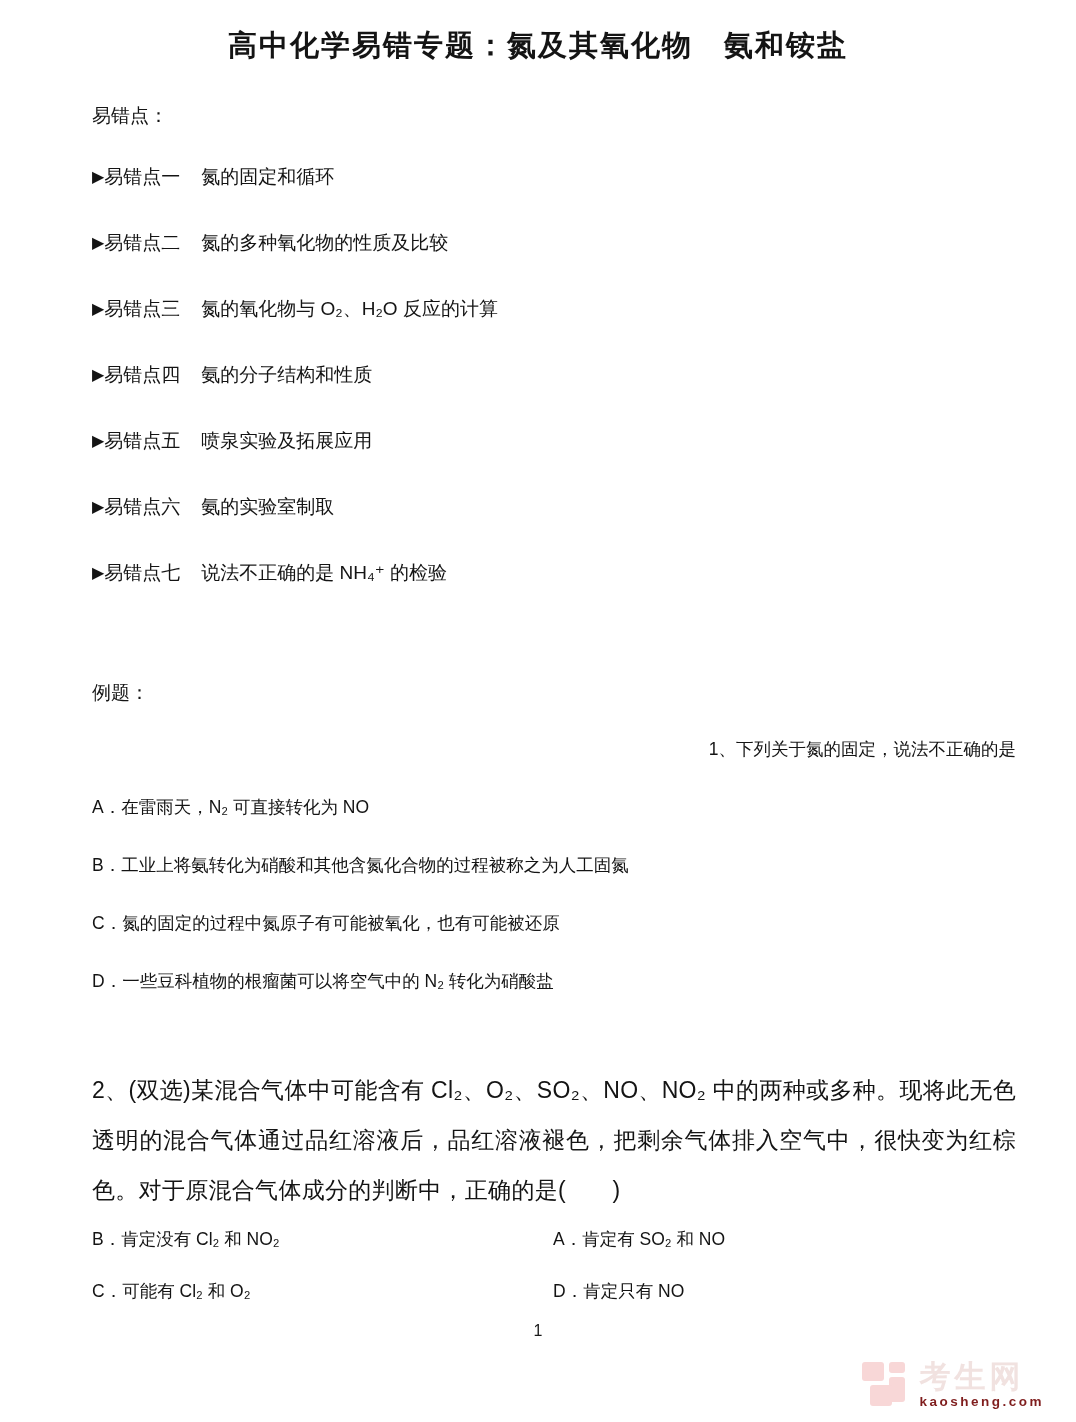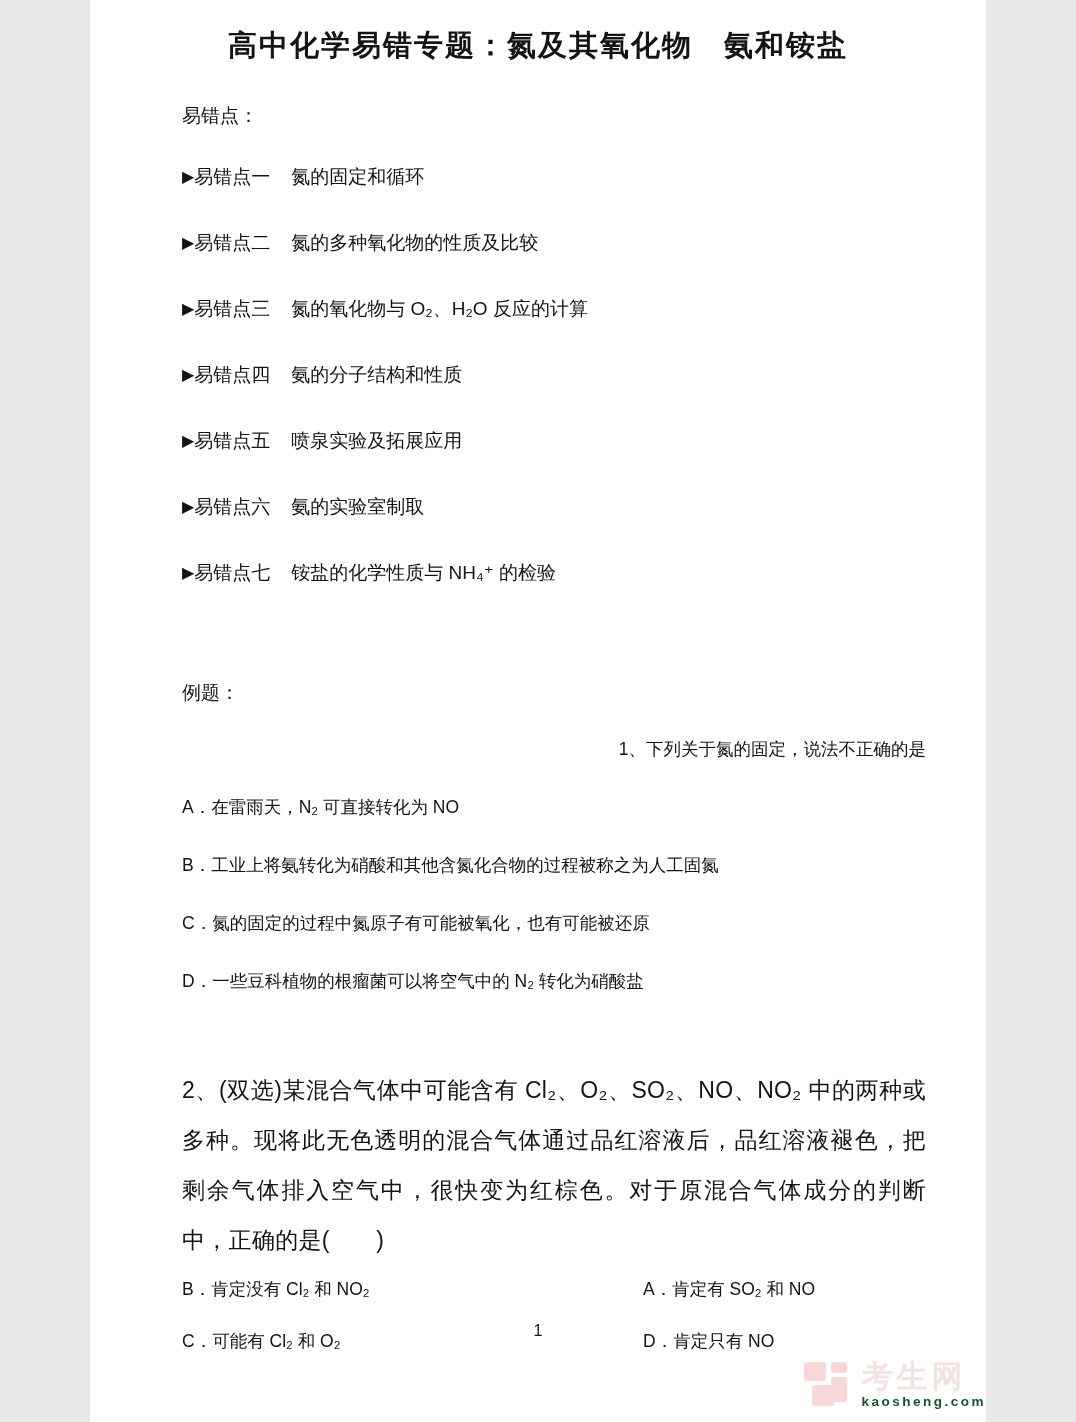--- a/index.html
+++ b/index.html
@@ -1,18 +1,18 @@
 <!DOCTYPE html>
 <html lang="zh"><head>
 <meta charset="utf-8">
 <style>
   html, body { margin: 0; padding: 0; background: #e8e8e8; }
   .page {
     position: relative;
-    width: 896px;
+    width: 1076px;
     height: 1422px;
     margin: 0 auto;
     background: #ffffff;
     overflow: hidden;
     font-family: "Liberation Sans", "DejaVu Sans", sans-serif;
     color: #141414;
   }
   .doc-title {
     padding-top: 27px;
     text-align: center;
@@ -79,41 +79,41 @@
     position: absolute;
     left: 0;
     right: 0;
     bottom: 82px;
     text-align: center;
     font-size: 16px;
     color: #1a1a1a;
   }
   .watermark {
     position: absolute;
-    right: 0;
+    right: 32px;
     bottom: 12px;
     display: flex;
     align-items: flex-start;
     gap: 12px;
     user-select: none;
   }
   .wm-logo { margin-top: 2px; }
   .wm-textcol { display: flex; flex-direction: column; }
   .wm-brand {
     font-size: 31px;
     font-weight: 700;
     letter-spacing: 4px;
     color: #f1e2e0;
     line-height: 33px;
   }
   .wm-domain {
     font-size: 13.5px;
     font-weight: 700;
     letter-spacing: 2.5px;
-    color: #14532d;
+    color: #7f1d1d;
     margin-top: 1px;
   }
 </style>
 </head>
 <body>
 
 <div class="page">
 
   <div class="doc-title">高中化学易错专题：氮及其氧化物　氨和铵盐</div>
 
@@ -134,21 +134,21 @@
       <li>
         <span class="marker">▶</span><span class="ep-label">易错点四</span><span class="ep-text">氨的分子结构和性质</span>
       </li>
       <li>
         <span class="marker">▶</span><span class="ep-label">易错点五</span><span class="ep-text">喷泉实验及拓展应用</span>
       </li>
       <li>
         <span class="marker">▶</span><span class="ep-label">易错点六</span><span class="ep-text">氨的实验室制取</span>
       </li>
       <li>
-        <span class="marker">▶</span><span class="ep-label">易错点七</span><span class="ep-text">铵盐的化学性质与 NH₄⁺ 的检验</span>
+        <span class="marker">▶</span><span class="ep-label">易错点七</span><span class="ep-text">说法不正确的是 NH₄⁺ 的检验</span>
       </li>
     </ul>
 
     <div class="examples-heading">例题：</div>
 
     <div class="q-stem">1、下列关于氮的固定，说法不正确的是</div>
     <div class="q-option">A．在雷雨天，N₂ 可直接转化为 NO</div>
     <div class="q-option">B．工业上将氨转化为硝酸和其他含氮化合物的过程被称之为人工固氮</div>
     <div class="q-option">C．氮的固定的过程中氮原子有可能被氧化，也有可能被还原</div>
     <div class="q-option">D．一些豆科植物的根瘤菌可以将空气中的 N₂ 转化为硝酸盐</div>

